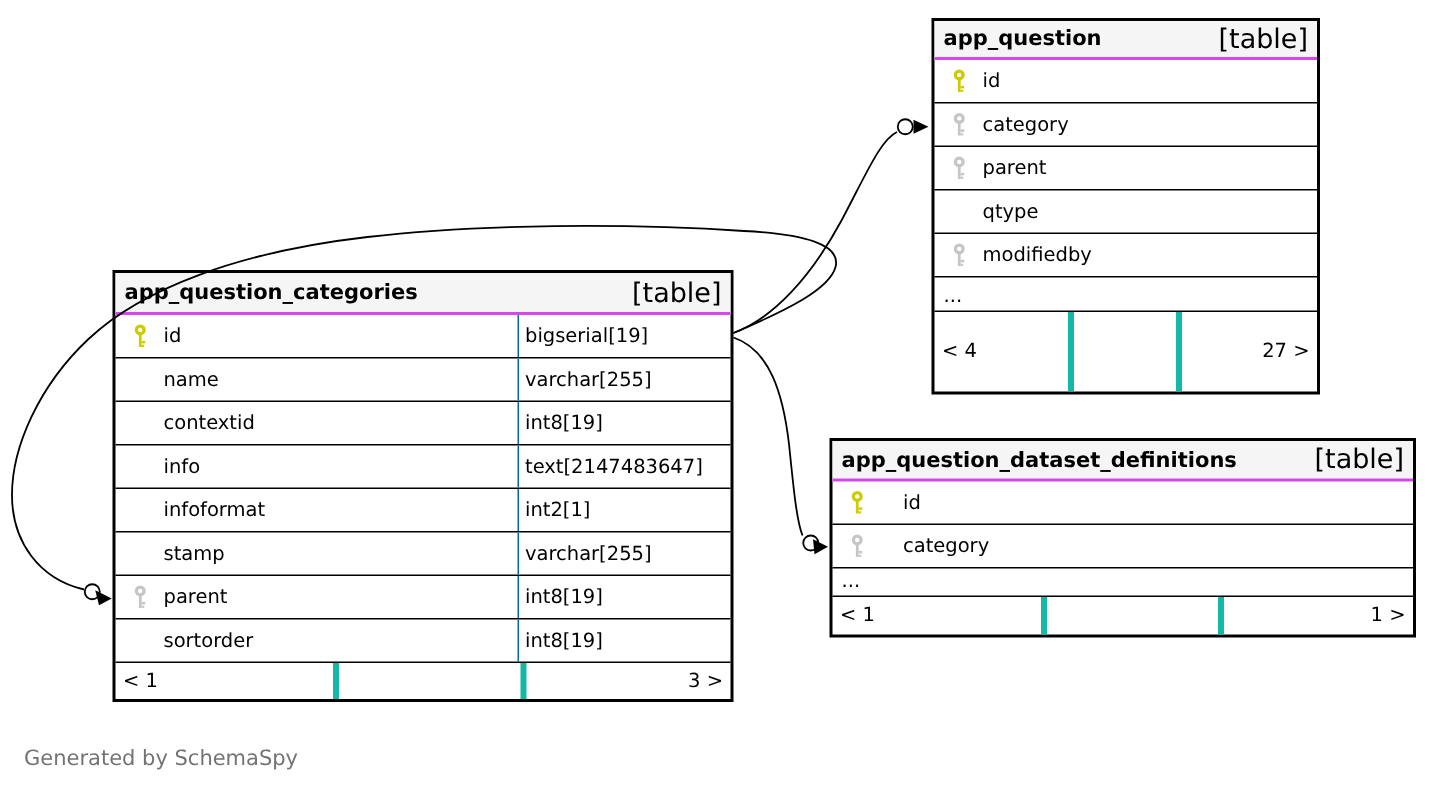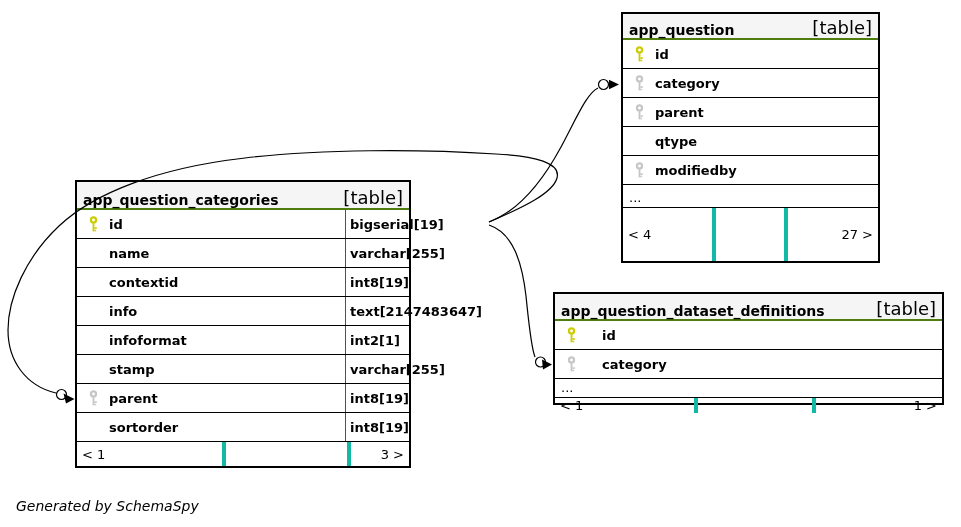--- a/index.html
+++ b/index.html
@@ -14,35 +14,34 @@
   
   .db-table{
     position:absolute;
     background:#fff;
     border:2px solid #000;
     display:flex;flex-direction:column;
     box-sizing:border-box;
   }
   .thead{
     background:#f5f5f5;
-    border-bottom:2px solid #4d7c0f;
-    display:flex;justify-content:space-between;align-items:flex-end;
+    border-bottom:2px solid #d946ef;
+    display:flex;justify-content:space-between;align-items:center;
     padding:0 6px;
     box-sizing:border-box;
     flex:0 0 auto;
     gap:44px;
   }
   .tname{font-weight:bold;font-size:14px;}
   .tbadge{font-weight:normal;font-size:18px;}
   .trow{
     display:flex;align-items:center;
     border-bottom:1px solid #000;
     box-sizing:border-box;
     flex:0 0 auto;
-    font-weight:bold;
   }
   .keycell{
     width:18px;flex:0 0 18px;
     display:flex;justify-content:center;align-items:center;
     padding-left:7px;
   }
   .keycell[data-key="none"] svg{visibility:hidden;}
   .keycell[data-key="primary"]{color:#cccc00;}
   .keycell[data-key="foreign"]{color:#c6c6c6;}
   .colname{margin-left:7px;white-space:nowrap;}
@@ -63,49 +62,49 @@
     display:flex;flex:1 1 auto;
     box-sizing:border-box;
   }
   .fcell{
     display:flex;align-items:center;
     padding:0 5px;box-sizing:border-box;
   }
   .fcell.mid,.fcell.right{border-left:4px solid #14b8a6;}
   .fcell.right{flex:1 1 auto;justify-content:flex-end;}
   
-  #t1{left:75px;top:180px;width:336px;height:288px;}
+  #t1{left:75px;top:180px;width:414px;height:288px;}
   #t1 .thead{height:28px;}
   #t1 .trow{height:29px;}
   #t1 .tfoot .fcell.left{flex:0 0 145px;}
   #t1 .tfoot .fcell.mid{flex:0 0 125px;}
   #t2{left:621px;top:12px;width:259px;height:251px;}
   #t2 .thead{height:26px;}
   #t2 .trow{height:29px;}
   #t2 .ellipsisrow{height:23px;}
   #t2 .tfoot .fcell.left{flex:0 0 89px;}
   #t2 .tfoot .fcell.mid{flex:0 0 72px;}
-  #t3{left:553px;top:292px;width:391px;height:113px;}
+  #t3{left:553px;top:292px;width:391px;height:133px;}
   #t3 .thead{height:27px;}
   #t3 .trow{height:29px;}
   #t3 .ellipsisrow{height:19px;}
   #t3 .tfoot .fcell.left{flex:0 0 139px;}
   #t3 .tfoot .fcell.mid{flex:0 0 118px;}
   
   #connector-layer{
     position:absolute;left:0;top:0;width:961px;height:527px;
     pointer-events:none;z-index:10;
   }
   .rel-path{fill:none;stroke:#000;stroke-width:1.2px;}
   .rel-circle{fill:#fff;stroke:#000;stroke-width:1.2px;}
   .rel-arrow{fill:#000;stroke:none;}
   
   .gen-note{
     position:absolute;left:16px;top:498px;
-    font-size:14px;color:#000000;font-style:italic;
+    font-size:14px;color:#737373;
   }
 </style>
 </head>
 <body>
 
 <svg id="connector-layer" width="961" height="527" viewBox="0 0 961 527" xmlns="http://www.w3.org/2000/svg">
 
   <g>
     <path class="rel-path" d="M 489 222 C 516 212 541 184 561 147 C 577 117 587 93 598 88"></path>
     <circle class="rel-circle" cx="603.5" cy="84.5" r="5"></circle>

